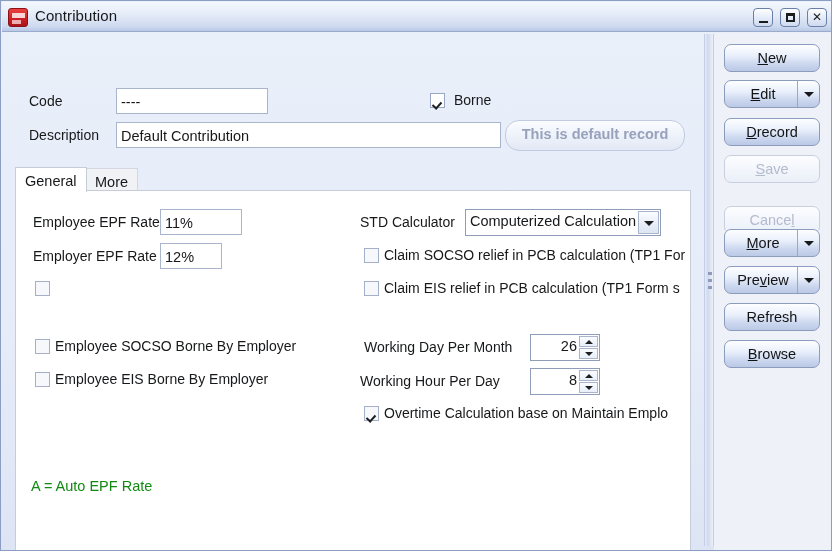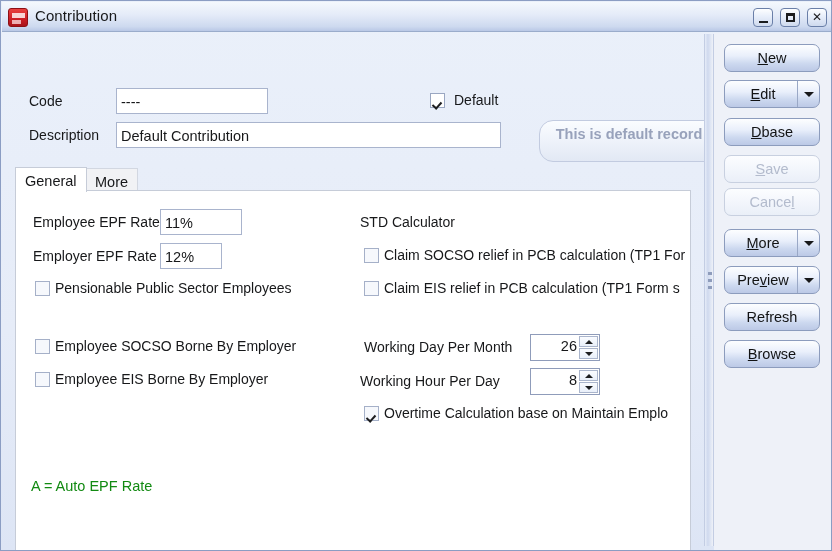--- a/index.html
+++ b/index.html
@@ -116,22 +116,22 @@
     border-width: 0 2px 2px 0;
     transform: rotate(42deg);
   }
   .chk.light { background: #f6f8fc; border-color: #a5b0c8; }
 
   #active-chk { left: 427px; top: 60px; }
   #active-label { left: 451px; top: 59px; }
 
   #default-pill {
     position: absolute;
-    left: 536px; top: 87px;
-    width: 180px; height: 42px;
+    left: 502px; top: 87px;
+    width: 180px; height: 31px;
     border-radius: 14px;
     border: 1px solid #c2cbe0;
     background: linear-gradient(to bottom, #fafcff 0%, #eef2fa 50%, #e2e8f4 100%);
     color: #98a2bb;
     font-size: 14.5px;
     text-align: center;
     line-height: 27px;
     font-weight: bold;
   }
 
@@ -313,21 +313,21 @@
     border-left: 5px solid transparent;
     border-right: 5px solid transparent;
     border-top: 5px solid #17181a;
   }
   .abtn.hasplit .txt { padding-right: 18px; }
 
   #b-new     { top: 11px; }
   #b-edit    { top: 47px; }
   #b-delete  { top: 85px; }
   #b-save    { top: 122px; }
-  #b-cancel  { top: 155px; text-align: center; }
+  #b-cancel  { top: 173px; text-align: center; }
   #b-more    { top: 196px; }
   #b-preview { top: 233px; }
   #b-refresh { top: 270px; }
   #b-browse  { top: 307px; }
 </style>
 </head>
 <body>
 
 <div id="window">
 
@@ -351,47 +351,50 @@
 
   <div id="form-area">
 
     <div class="lbl" id="code-label">Code</div>
     <div class="tbox" id="code-input">----</div>
 
     <div class="lbl" id="desc-label">Description</div>
     <div class="tbox" id="desc-input">Default Contribution</div>
 
     <div class="chk on" id="active-chk"></div>
-    <div class="lbl" id="active-label">Default</div>
+    <div class="lbl" id="active-label">Borne</div>
 
     <div id="default-pill">This is default record</div>
 
     <div id="tab-strip">
       <div class="tab sel" id="tab-general">General</div>
       <div class="tab unsel" id="tab-more">More</div>
     </div>
 
     <div id="tab-panel"></div>
 
     <div class="lbl" id="eepf-label">Employee EPF Rate</div>
     <div class="tbox" id="eepf-input">11%</div>
 
     <div class="lbl" id="erpf-label">Employer EPF Rate</div>
     <div class="tbox" id="erpf-input">12%</div>
 
     <div class="chk light" id="pensionable-chk"></div>
-    <div class="lbl" id="pensionable-label">Pensionable Public Sector Employees</div>
 
     <div class="chk light" id="socso-borne-chk"></div>
     <div class="lbl" id="socso-borne-label">Employee SOCSO Borne By Employer</div>
 
     <div class="chk light" id="eis-borne-chk"></div>
     <div class="lbl" id="eis-borne-label">Employee EIS Borne By Employer</div>
 
     <div class="lbl" id="std-label">STD Calculator</div>
+    <div id="std-combo">
+      <div class="val">Computerized Calculation</div>
+      <div class="arrowbtn"></div>
+    </div>
 
     <div class="chk light" id="socso-relief-chk"></div>
     <div class="lbl" id="socso-relief-label">Claim SOCSO relief in PCB calculation (TP1 For</div>
 
     <div class="chk light" id="eis-relief-chk"></div>
     <div class="lbl" id="eis-relief-label">Claim EIS relief in PCB calculation (TP1 Form s</div>
 
     <div class="lbl" id="wdpm-label">Working Day Per Month</div>
     <div class="spin" id="wdpm-spin">
       <div class="sval">26</div>
@@ -423,21 +426,21 @@
     <div class="abtn hasplit" id="b-edit">
       <span class="txt"><span class="u">E</span><span>dit</span></span>
       <span class="split"></span>
     </div>
 
     <div class="abtn" id="b-new">
       <span class="txt"><span class="u">N</span><span>ew</span></span>
     </div>
 
     <div class="abtn" id="b-delete">
-      <span class="txt"><span class="u">D</span><span>base</span></span>
+      <span class="txt"><span class="u">D</span><span>record</span></span>
     </div>
 
     <div class="abtn dis" id="b-save">
       <span class="txt"><span class="u">S</span><span>ave</span></span>
     </div>
 
     <div class="abtn dis" id="b-cancel">
       <span class="txt"><span>Cance</span><span class="u">l</span></span>
     </div>
 

